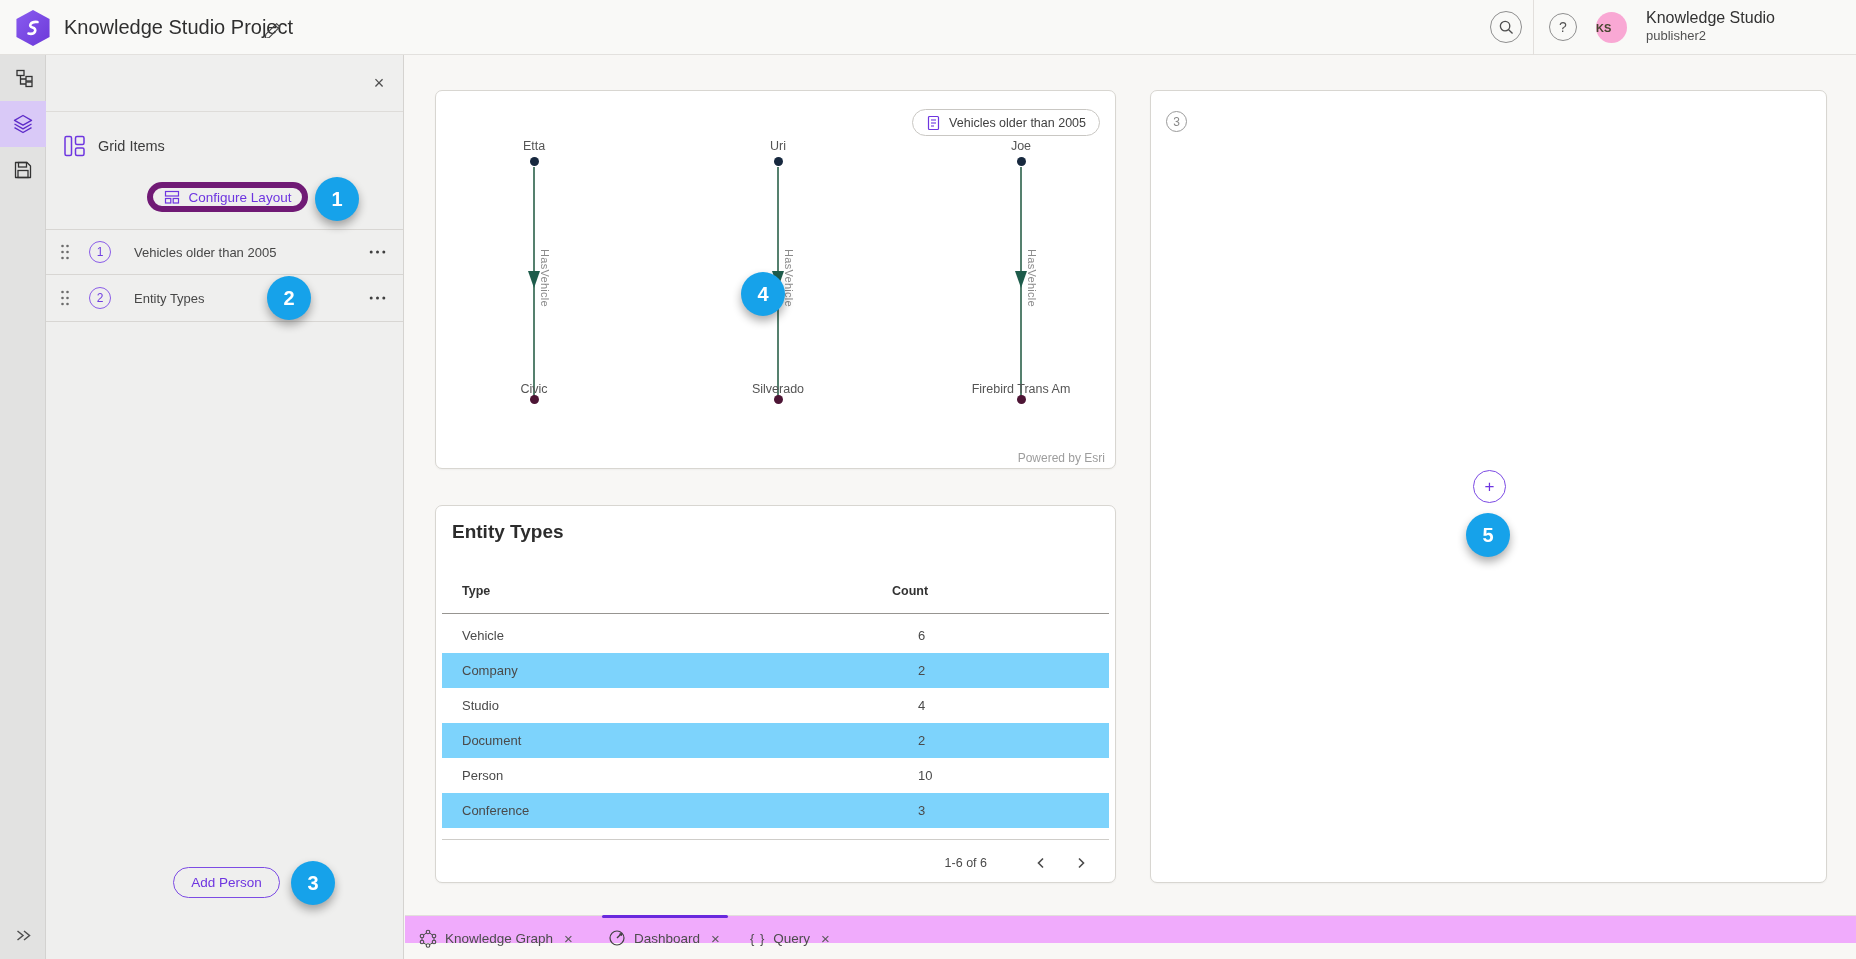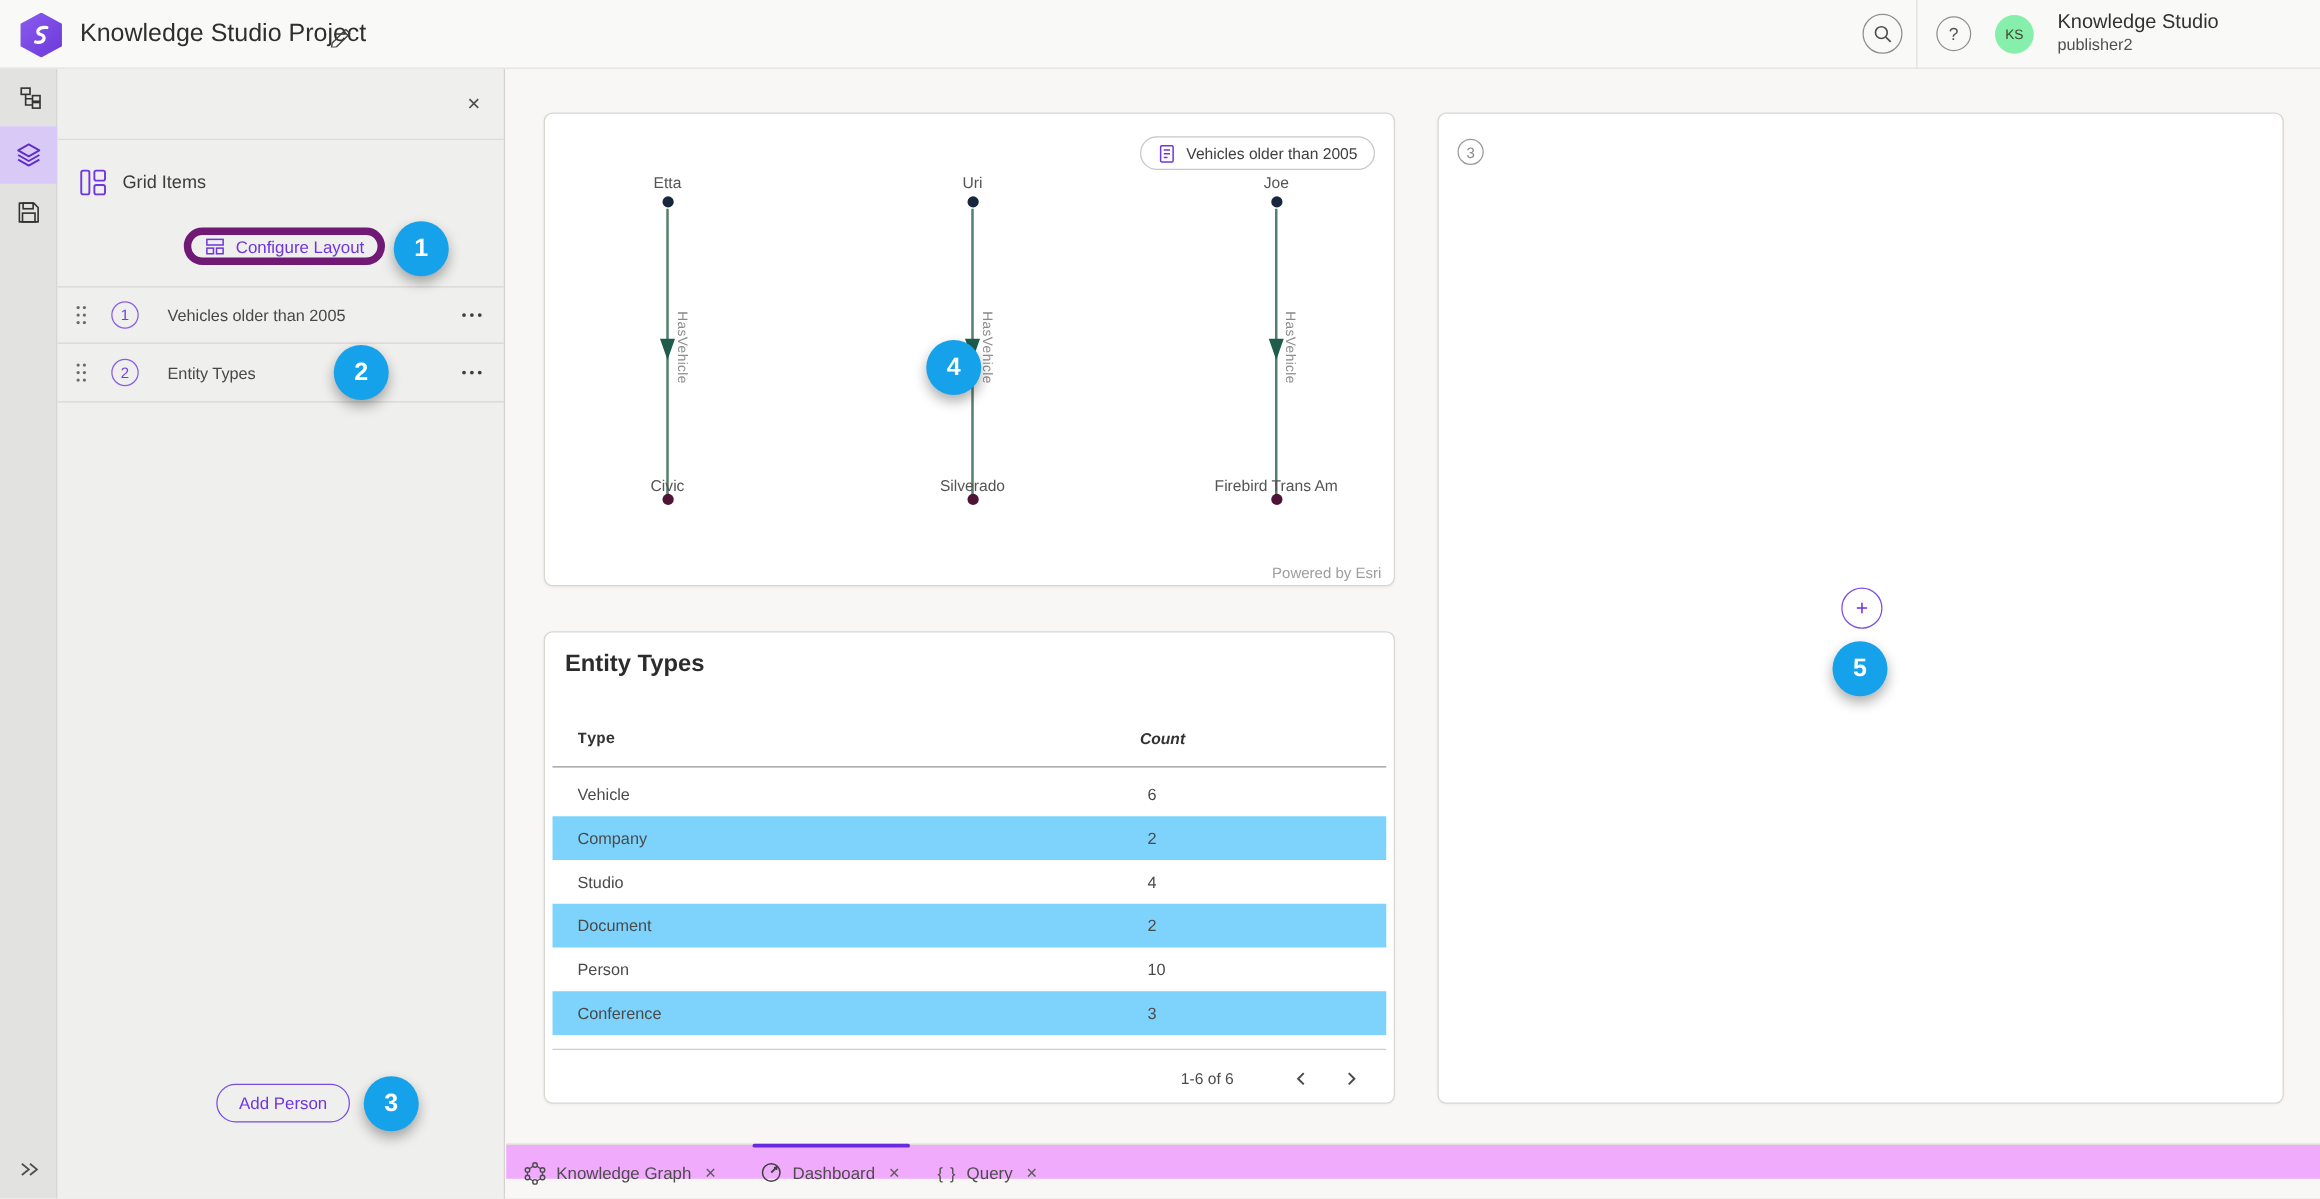--- a/index.html
+++ b/index.html
@@ -9,22 +9,22 @@
   
   .header{position:absolute;top:0;left:0;width:1856px;height:55px;background:#f9f9f7;border-bottom:1px solid #e3e1de;z-index:10;}
   .logo{position:absolute;left:15px;top:10px;width:36px;height:36px;background:linear-gradient(135deg,#8a5cf0,#6b38d8);
         clip-path:polygon(50% 0,96% 25%,96% 75%,50% 100%,4% 75%,4% 25%);display:flex;align-items:center;justify-content:center;}
   .app-title{position:absolute;left:64px;top:0;height:55px;display:flex;align-items:center;font-size:20px;font-weight:500;color:#2f2f2f;}
   .pencil-btn{position:absolute;left:258px;top:15px;width:26px;height:26px;display:flex;align-items:center;justify-content:center;cursor:pointer;}
   .circle-btn{position:absolute;border:1px solid #8f8f8f;border-radius:50%;background:transparent;display:flex;align-items:center;justify-content:center;cursor:pointer;}
   .search-btn{left:1490px;top:11px;width:32px;height:32px;}
   .hdr-divider{position:absolute;left:1533px;top:0;width:1px;height:55px;background:#e2dfdc;}
   .help-btn{left:1549px;top:13px;width:28px;height:28px;color:#555;font-size:14px;}
-  .avatar{position:absolute;left:1596px;top:12px;width:31px;height:31px;border-radius:50%;background:#86efac;color:#45452e;
-          font-size:11px;font-weight:normal;display:flex;align-items:center;justify-content:center;}
+  .avatar{position:absolute;left:1596px;top:12px;width:31px;height:31px;border-radius:50%;background:#f9a8d4;color:#45452e;
+          font-size:11px;font-weight:bold;display:flex;align-items:center;}
   .user-block{position:absolute;left:1646px;top:8px;line-height:1.25;}
   .user-name{font-size:16px;color:#323232;}
   .user-role{font-size:13px;color:#515151;}
 
   
   .rail{position:absolute;top:55px;left:0;width:46px;height:904px;background:#e2e2e1;border-right:1px solid #d3d2d0;}
   .rail-item{width:46px;height:46px;display:flex;align-items:center;justify-content:center;cursor:pointer;}
   .rail-item.active{background:#d9c9f7;}
   .rail-expand{position:absolute;bottom:8px;left:0;width:46px;height:32px;display:flex;align-items:center;justify-content:center;cursor:pointer;}
 
@@ -322,22 +322,22 @@
         <div class="edge-label">HasVehicle</div>
         <div class="n-label bot">Firebird Trans Am</div>
         <div class="n-dot bot"></div>
       </div>
 
       <div class="powered">Powered by Esri</div>
     </div>
 
     <div class="card entity-card">
       <div class="ec-title">Entity Types</div>
-      <div class="ec-colhead" style="left:26px;font-family:Liberation Mono, monospace;">Type</div>
-      <div class="ec-colhead" style="left:476px;font-style:italic;">Count</div>
+      <div class="ec-colhead" style="left:26px;">Type</div>
+      <div class="ec-colhead" style="left:456px;">Count</div>
       <div class="ec-hdiv"></div>
 
       <div class="ec-row" style="top:112px;">
         <div class="ec-cell-type">Vehicle</div>
         <div class="ec-cell-count">6</div>
       </div>
       <div class="ec-row stripe" style="top:147px;">
         <div class="ec-cell-type">Company</div>
         <div class="ec-cell-count">2</div>
       </div>

